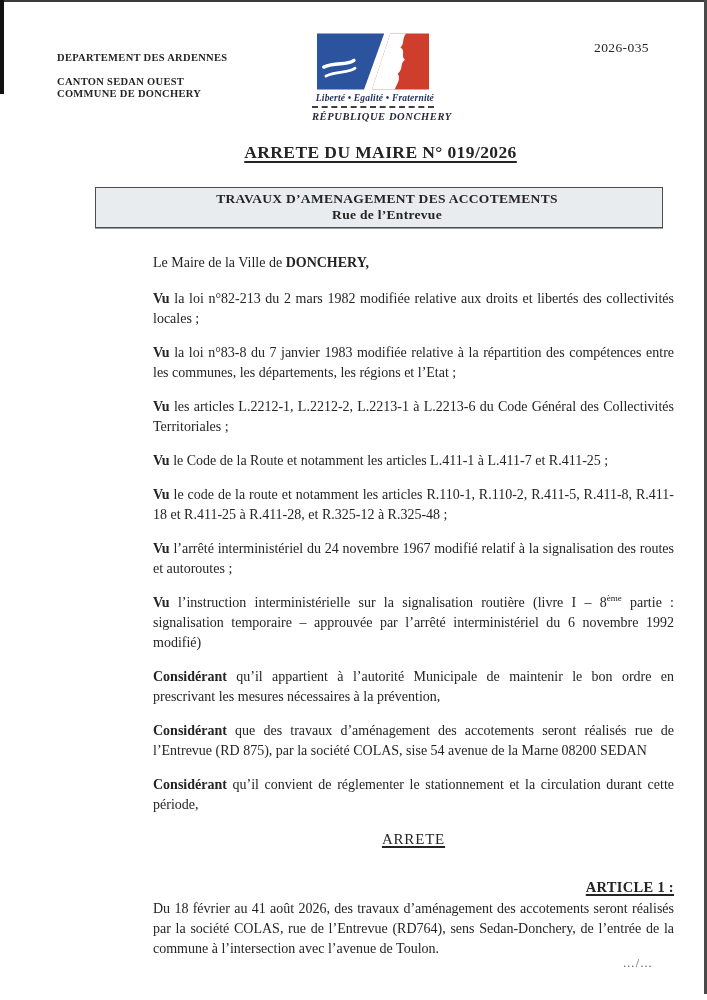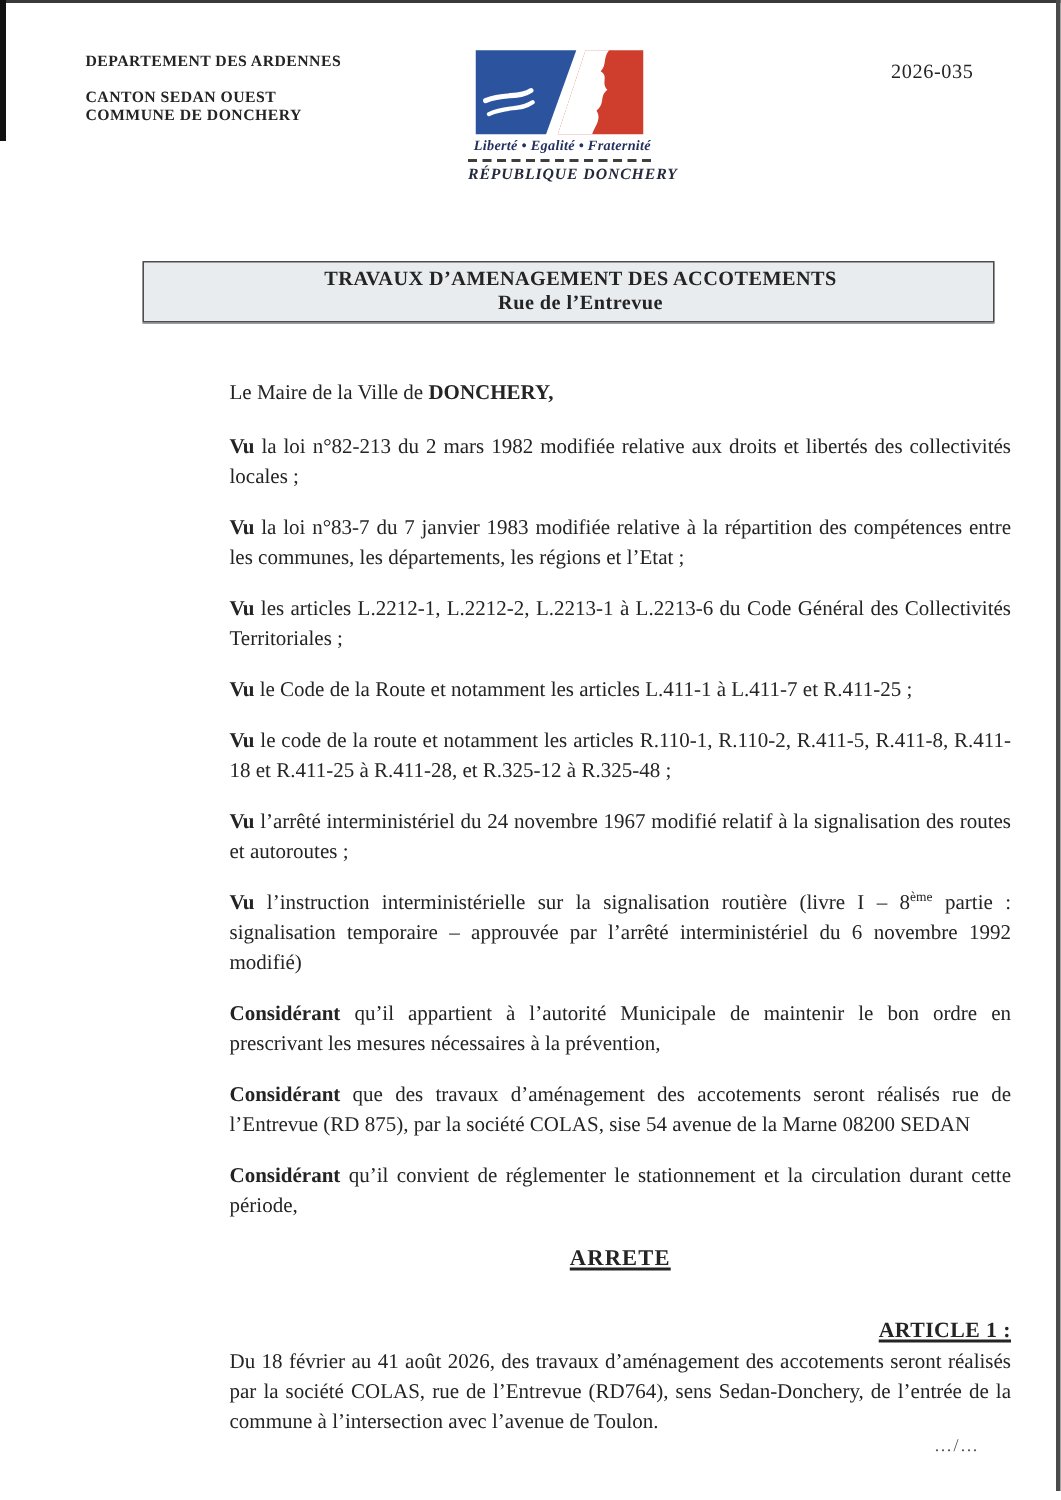--- a/index.html
+++ b/index.html
@@ -9,55 +9,55 @@
     font-family:"Liberation Serif","DejaVu Serif",serif;
     color:var(--ink,#242424);
   }
   .page{position:absolute;inset:0;}
   
   .edge-top{position:absolute;top:0;left:0;right:0;height:2px;background:#3a3a3a;}
   .edge-right{position:absolute;top:0;right:0;bottom:6px;width:3px;background:#4a4a4a;}
   .edge-left-top{position:absolute;top:0;left:0;width:4px;height:94px;background:#111;}
 
   
-  .header-left{position:absolute;left:57px;top:36px;font-weight:bold;font-size:10.5px;letter-spacing:.3px;line-height:12.5px;}
+  .header-left{position:absolute;left:57px;top:52px;font-weight:bold;font-size:10.5px;letter-spacing:.3px;line-height:12.5px;}
   .header-left .dept{margin-bottom:11px;}
   .doc-number{position:absolute;left:594px;top:40px;font-size:13.5px;letter-spacing:.4px;}
 
   .logo-block{position:absolute;left:312px;top:33px;width:122px;text-align:right;}
   .logo-svg{display:block;width:112px;height:57px;margin:0 auto 3px auto;}
   .motto{font-size:9.5px;font-style:italic;font-weight:bold;color:var(--motto,#24305e);white-space:nowrap;letter-spacing:.2px;}
   .dash-sep{border:none;border-top:2px dashed #3f3f3f;margin:3px 0 3px 0;}
   .republique{font-size:10.5px;font-style:italic;font-weight:bold;color:var(--republique,#232a3e);letter-spacing:.6px;white-space:nowrap;}
 
   
   .main-title{
     position:absolute;left:53px;width:655px;top:142px;margin:0;
     text-align:center;font-size:17.5px;font-weight:bold;letter-spacing:.4px;
     text-decoration:underline;text-underline-offset:3px;text-decoration-thickness:2px;
   }
 
   
   .subject-box{
-    position:absolute;left:95px;top:174px;width:568px;box-sizing:border-box;
+    position:absolute;left:95px;top:187px;width:568px;box-sizing:border-box;
     border:1.5px solid #4c4c4c;background:var(--box-bg,#e9ecef);
     padding:3px 6px 4px 22px;text-align:center;
     box-shadow:0 1px 0 #9aa0a6;
   }
   .subject-box .line{font-weight:bold;font-size:13.5px;line-height:16px;letter-spacing:.3px;}
 
   
   .doc-body{position:absolute;left:137px;top:253px;width:521px;font-size:14px;line-height:20px;text-align:justify;margin-left:16px;}
   .doc-body p{margin:0 0 14px 0;}
   .doc-body .intro{margin-bottom:16px;text-align:left;}
   .lead{font-weight:bold;}
   sup{font-size:9px;line-height:0;}
 
   .arrete-heading{
-    margin:12px 0 28px 0;text-align:center;font-size:15px;font-weight:bold;letter-spacing:.8px;
+    margin:12px 0 28px 0;text-align:center;font-size:15px;font-weight:normal;letter-spacing:.8px;
     text-decoration:underline;text-underline-offset:2px;text-decoration-thickness:1.5px;
   }
   .article-heading{
     margin:0 0 2px 0;font-size:14.5px;font-weight:bold;letter-spacing:.3px;text-align:right;
     text-decoration:underline;text-underline-offset:2px;text-decoration-thickness:1.5px;
   }
   .article-text{margin-bottom:0;}
 
   .continuation{position:absolute;right:54px;top:956px;font-size:12px;letter-spacing:1px;color:#555;}
 </style>
@@ -84,33 +84,34 @@
       <polygon points="131,0 200,0 200,100 98,100" fill="var(--logo-red,#cf3e2d)"></polygon>
       <path d="M131,0 L159,0 C151,10 157,17 149,25 C159,31 149,39 157,47 C147,55 155,63 144,72 C151,82 141,92 139,100 L98,100 Z" fill="#ffffff"></path>
       <path d="M12,60 C34,50 52,58 66,48" stroke="#ffffff" stroke-width="6" fill="none" stroke-linecap="round"></path>
       <path d="M16,76 C38,66 54,72 68,62" stroke="#ffffff" stroke-width="5" fill="none" stroke-linecap="round"></path>
     </svg>
     <div class="motto">Liberté • Egalité • Fraternité</div>
     <hr class="dash-sep">
     <div class="republique">RÉPUBLIQUE DONCHERY</div>
   </div>
 
+  <h1 class="main-title">ARRETE DU MAIRE N° 019/2026</h1>
 
   <div class="subject-box">
     <div class="line">TRAVAUX D’AMENAGEMENT DES ACCOTEMENTS</div>
     <div class="line">Rue de l’Entrevue</div>
   </div>
 
   <main class="doc-body">
 
     <p class="intro"><span>Le Maire de la Ville de </span><span class="lead">DONCHERY,</span></p>
 
     <p><span class="lead">Vu</span> <span>la loi n°82-213 du 2 mars 1982 modifiée relative aux droits et libertés des collectivités locales ;</span></p>
 
-    <p><span class="lead">Vu</span> <span>la loi n°83-7 du 7 janvier 1983 modifiée relative à la répartition des compétences entre les communes, les départements, les régions et l’Etat ;</span></p>
+    <p><span class="lead">Vu</span> <span>la loi n°83-8 du 7 janvier 1983 modifiée relative à la répartition des compétences entre les communes, les départements, les régions et l’Etat ;</span></p>
 
     <p><span class="lead">Vu</span> <span>les articles L.2212-1, L.2212-2, L.2213-1 à L.2213-6 du Code Général des Collectivités Territoriales ;</span></p>
 
     <p><span class="lead">Vu</span> <span>le Code de la Route et notamment les articles L.411-1 à L.411-7  et R.411-25 ;</span></p>
 
     <p><span class="lead">Vu</span> <span>le code de la route et notamment les articles R.110-1, R.110-2, R.411-5, R.411-8, R.411-18 et R.411-25 à R.411-28, et R.325-12 à R.325-48 ;</span></p>
 
     <p><span class="lead">Vu</span> <span>l’arrêté interministériel du 24 novembre 1967 modifié relatif à la signalisation des routes et autoroutes ;</span></p>
 
     <p><span class="lead">Vu</span> <span>l’instruction interministérielle sur la signalisation routière (livre I – 8</span><sup>ème</sup><span> partie : signalisation temporaire – approuvée par l’arrêté interministériel du 6 novembre 1992 modifié)</span></p>

